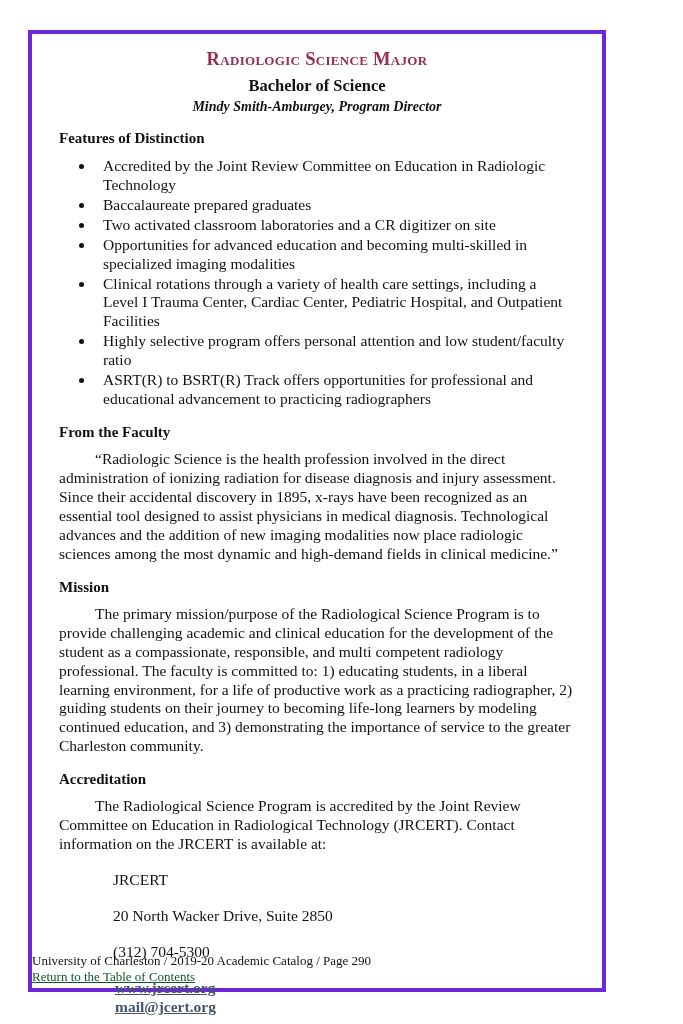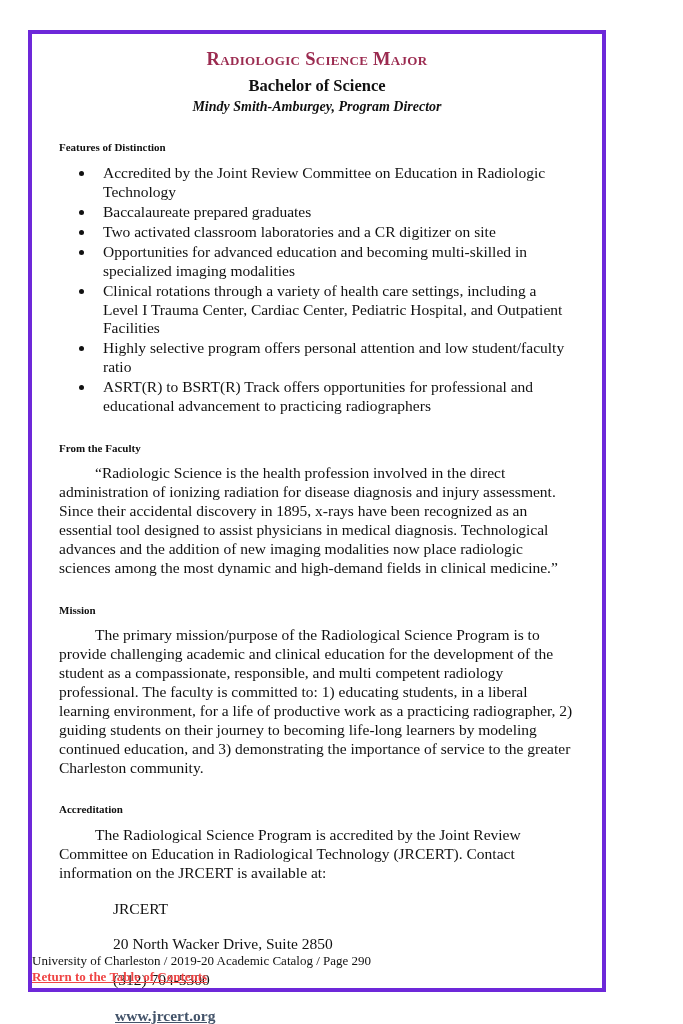--- a/index.html
+++ b/index.html
@@ -38,22 +38,22 @@
   }
   .director-line {
     text-align: center;
     font-weight: bold;
     font-style: italic;
     font-size: 14px;
     margin-top: 2px;
   }
   .section-heading {
     font-weight: bold;
-    font-size: 11px;
-    margin-top: 26px;
+    font-size: 15px;
+    margin-top: 14px;
     margin-bottom: 9px;
   }
   ul.features {
     list-style: disc outside;
     padding-left: 36px;
     margin: 10px 0 0 0;
   }
   ul.features li {
     padding-left: 8px;
     margin: 0 0 1px 0;
@@ -77,24 +77,23 @@
   }
   .footer {
     position: absolute;
     left: 0; bottom: 3px;
     width: 100%;
     text-align: left;
     font-size: 13px;
     line-height: 1.25;
   }
   a.toc-link {
-    color: #ef4444;
+    color: #14532d;
     text-decoration: underline;
     cursor: pointer;
-    font-weight: bold;
   }
 </style>
 </head>
 <body>
 
 <div class="page-border">
   <div class="content">
 
     <div class="doc-title">Radiologic Science Major</div>
 

